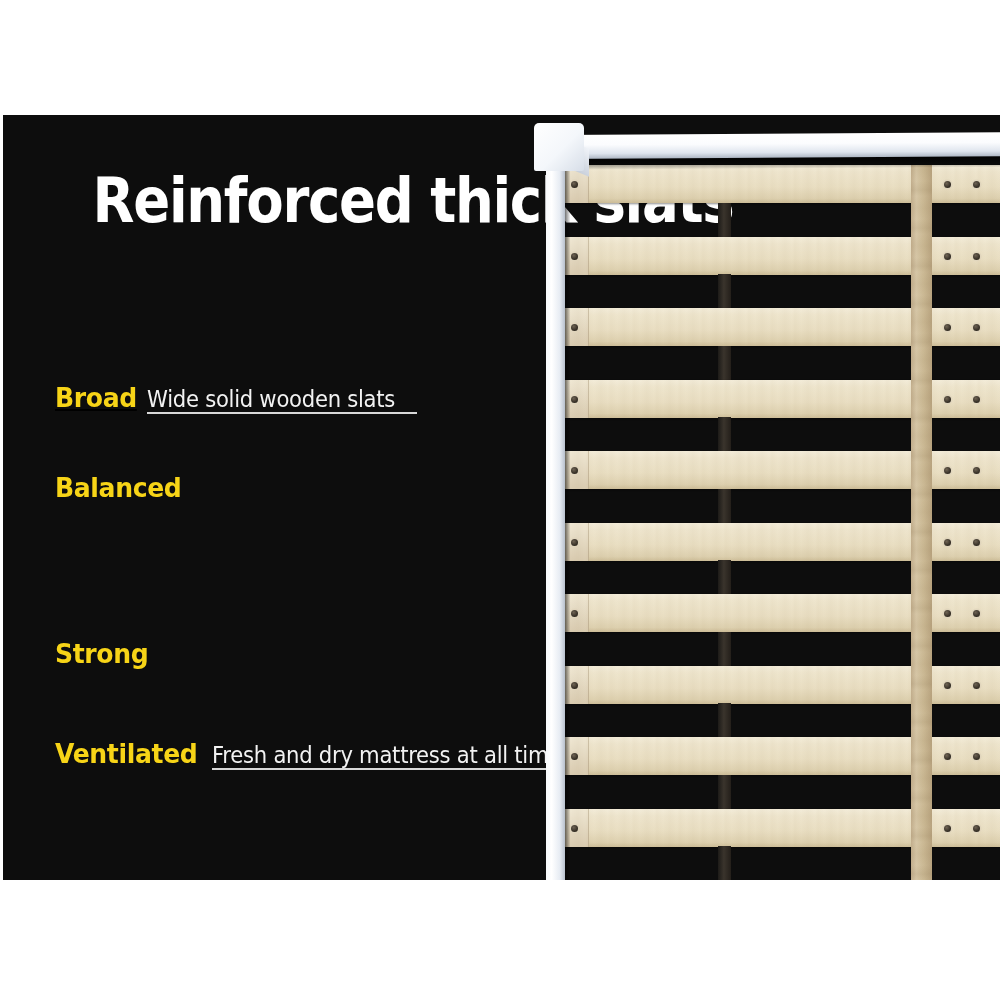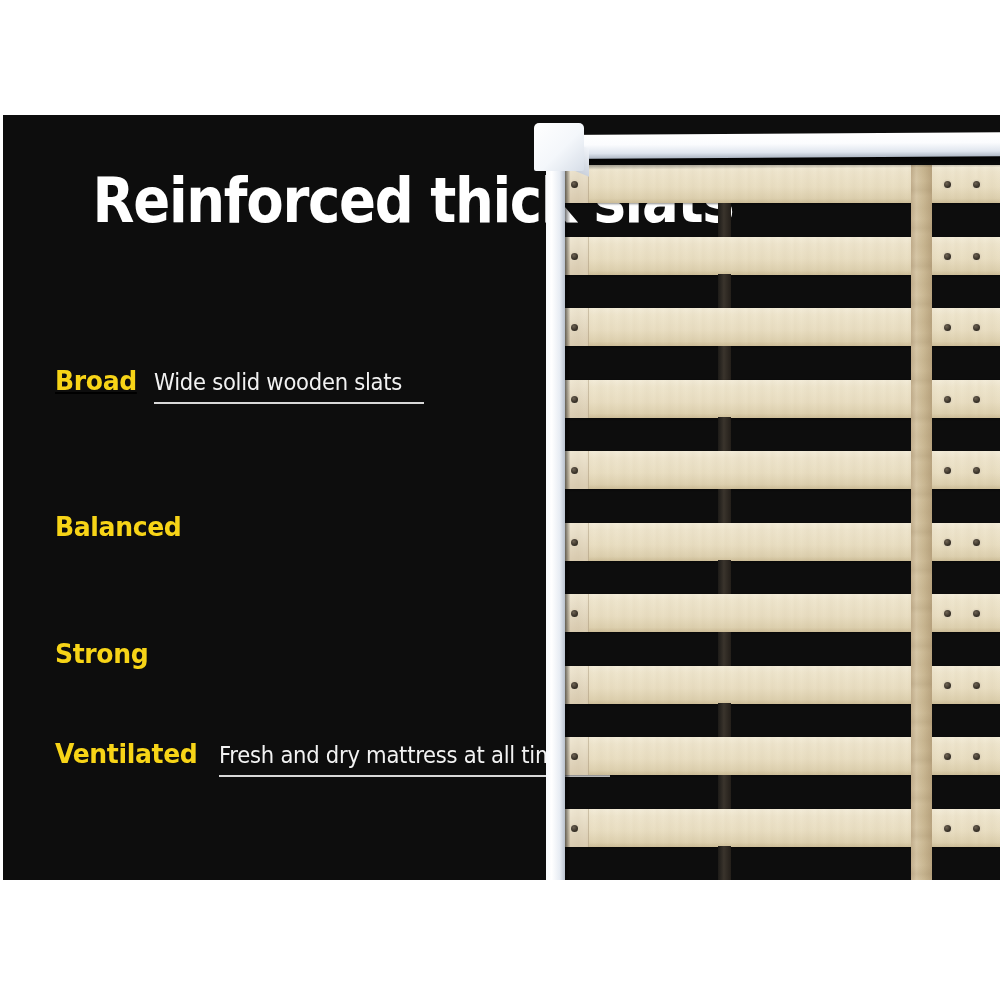--- a/index.html
+++ b/index.html
@@ -61,23 +61,23 @@
   .feature-term {
     color: #f7d417;
     font-family: "DejaVu Sans", sans-serif;
     font-weight: bold;
     font-size: 27px;
     letter-spacing: -0.4px;
     transform: scaleX(0.93);
     transform-origin: left center;
   }
   .feature-desc-wrap {
-    margin-left: 11px;
+    margin-left: 4px;
     position: relative;
-    padding-bottom: 7px;
+    padding-bottom: 0;
     border-bottom: 2px solid #d8d8d8;
   }
   .feature-desc {
     color: #f2f2f2;
     font-family: "DejaVu Sans", sans-serif;
     font-weight: normal;
     font-size: 23px;
     letter-spacing: -0.3px;
     transform: scaleX(0.92);
     transform-origin: left center;
@@ -240,28 +240,28 @@
 </style>
 </head>
 <body>
 
 <div id="canvas">
 
   <div id="panel">
 
     <div id="headline">Reinforced thick slats</div>
 
-    <div class="feature-row" style="top:250px;text-decoration:underline;">
+    <div class="feature-row" style="top:267px;text-decoration:underline;">
       <span class="feature-term">Broad</span>
       <span class="feature-desc-wrap">
         <span class="feature-desc">Wide solid wooden slats</span>
       </span>
     </div>
 
-    <div class="feature-row" style="top:396px;">
+    <div class="feature-row" style="top:357px;">
       <span class="feature-term">Balanced</span>
     </div>
 
     <div class="feature-row" style="top:523px;">
       <span class="feature-term">Strong</span>
     </div>
 
     <div class="feature-row" style="top:623px;">
       <span class="feature-term">Ventilated</span>
       <span class="feature-desc-wrap">

